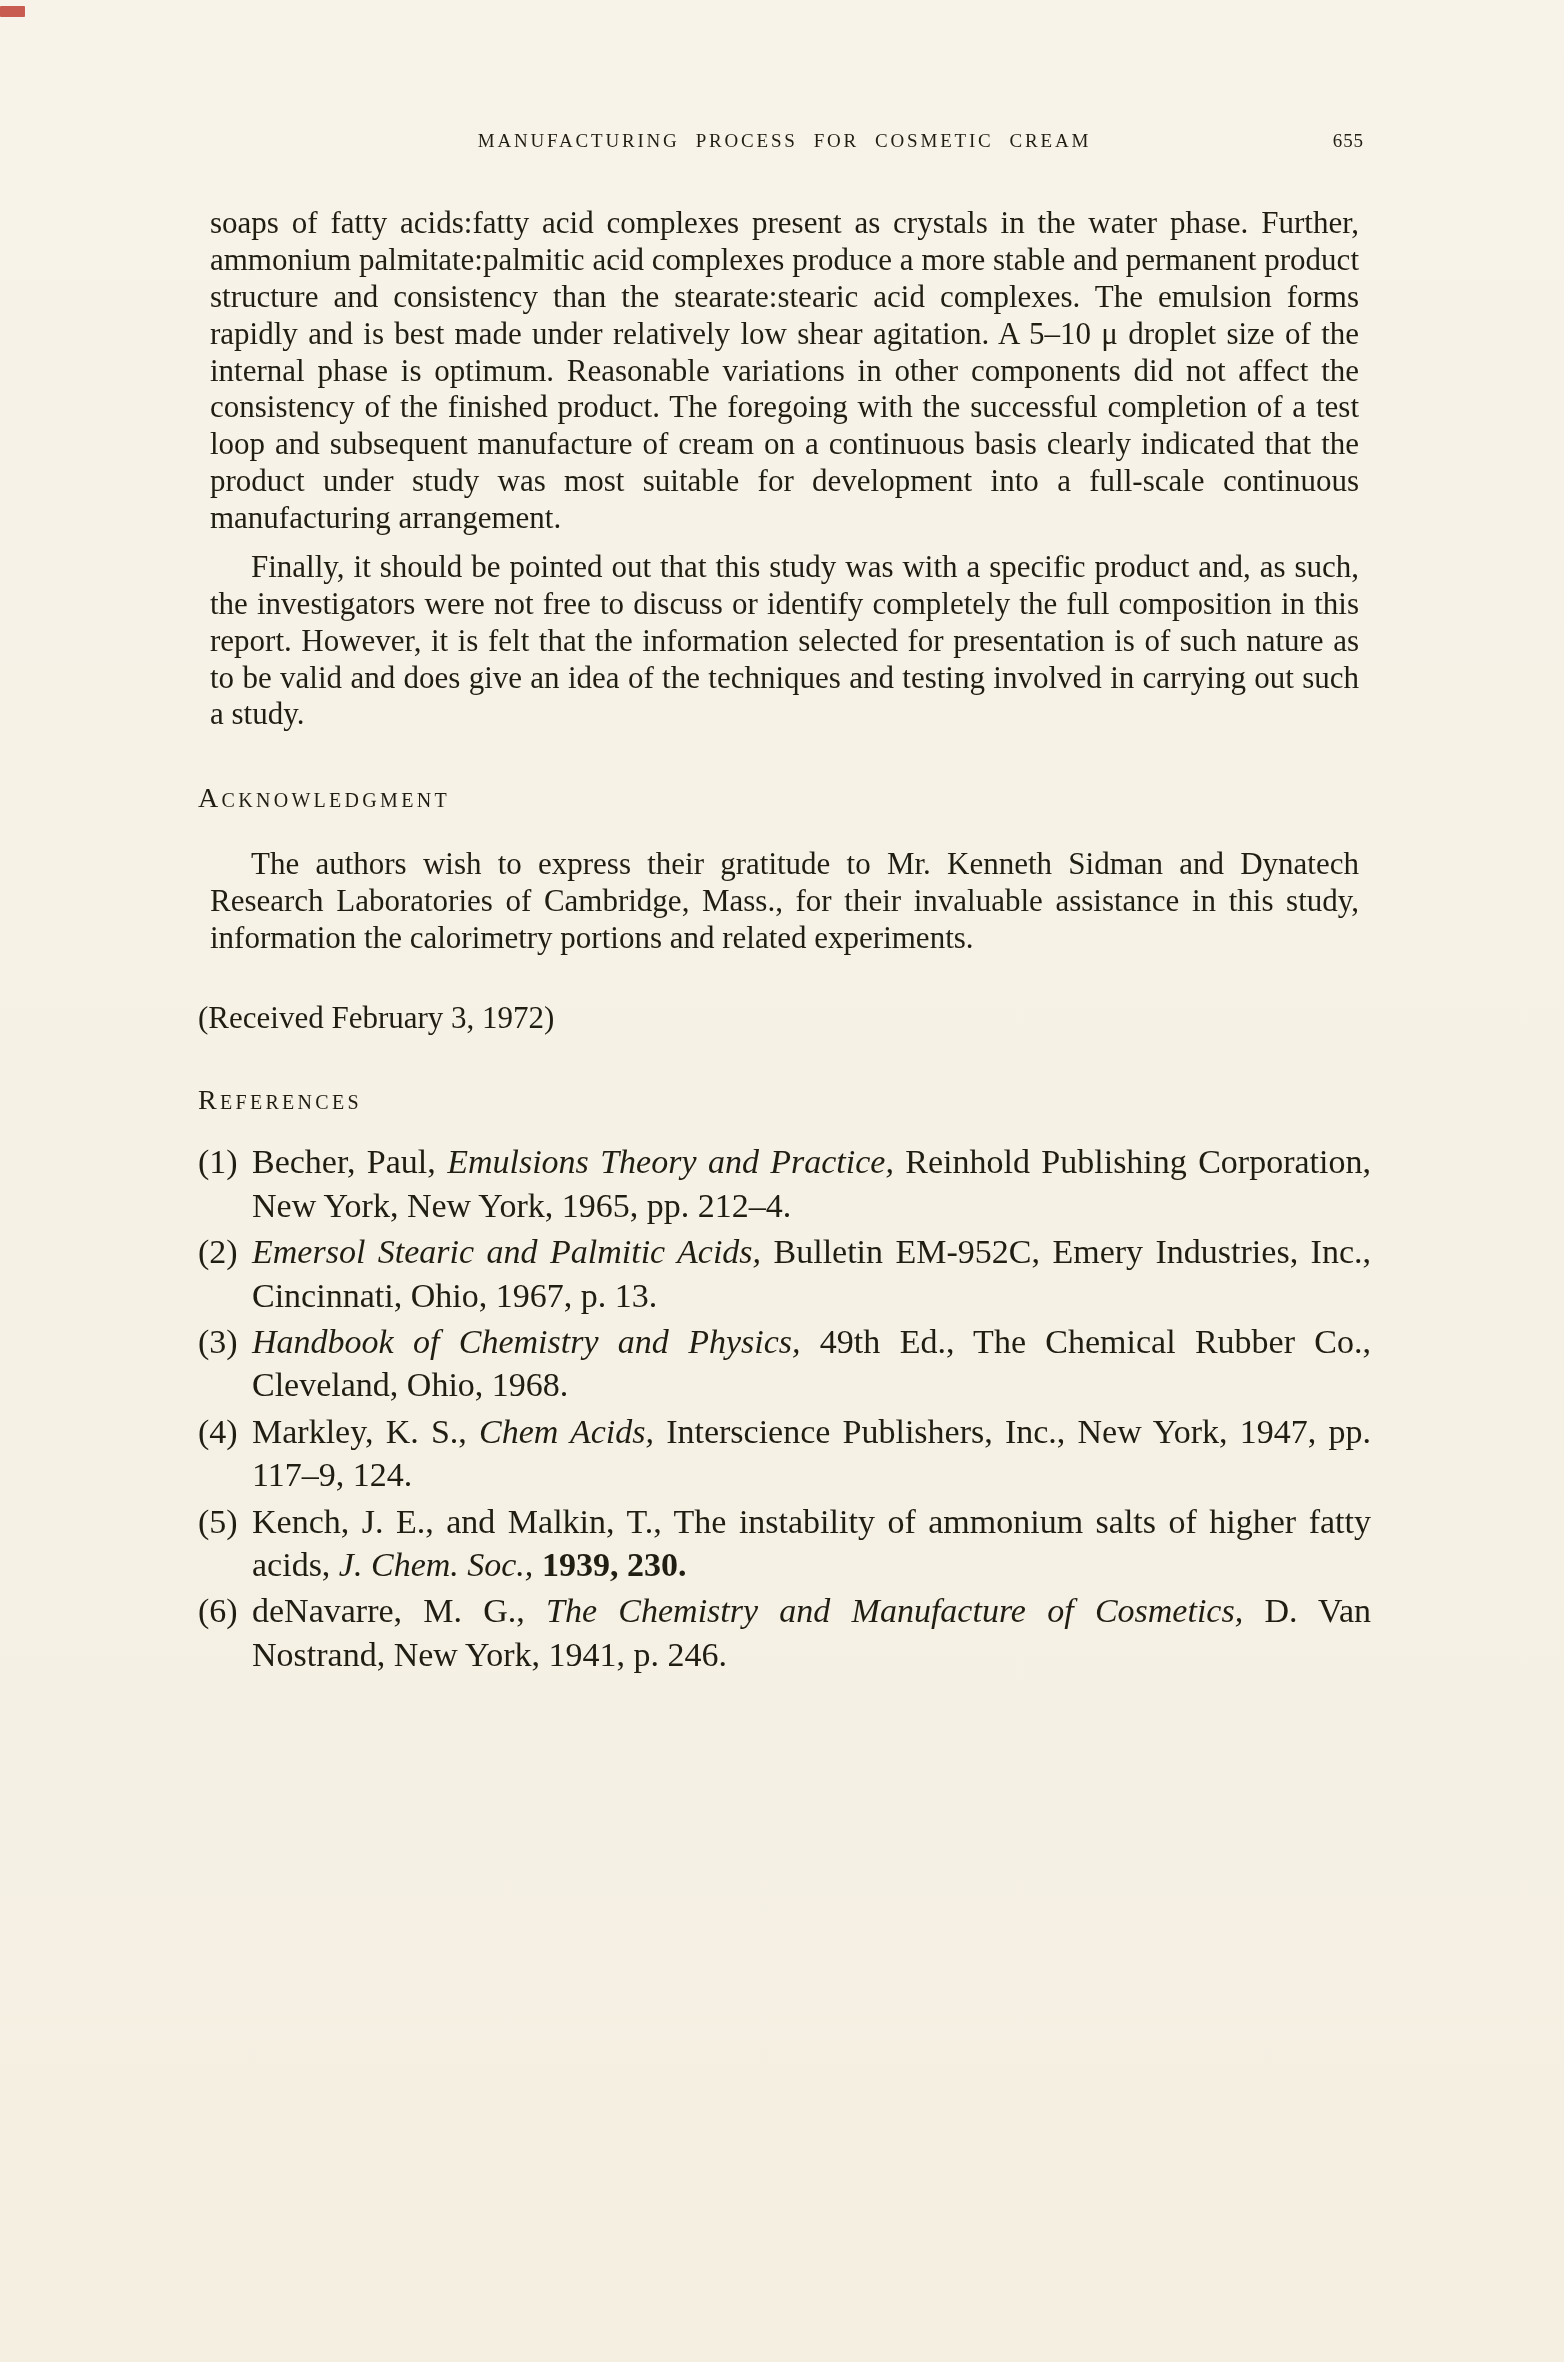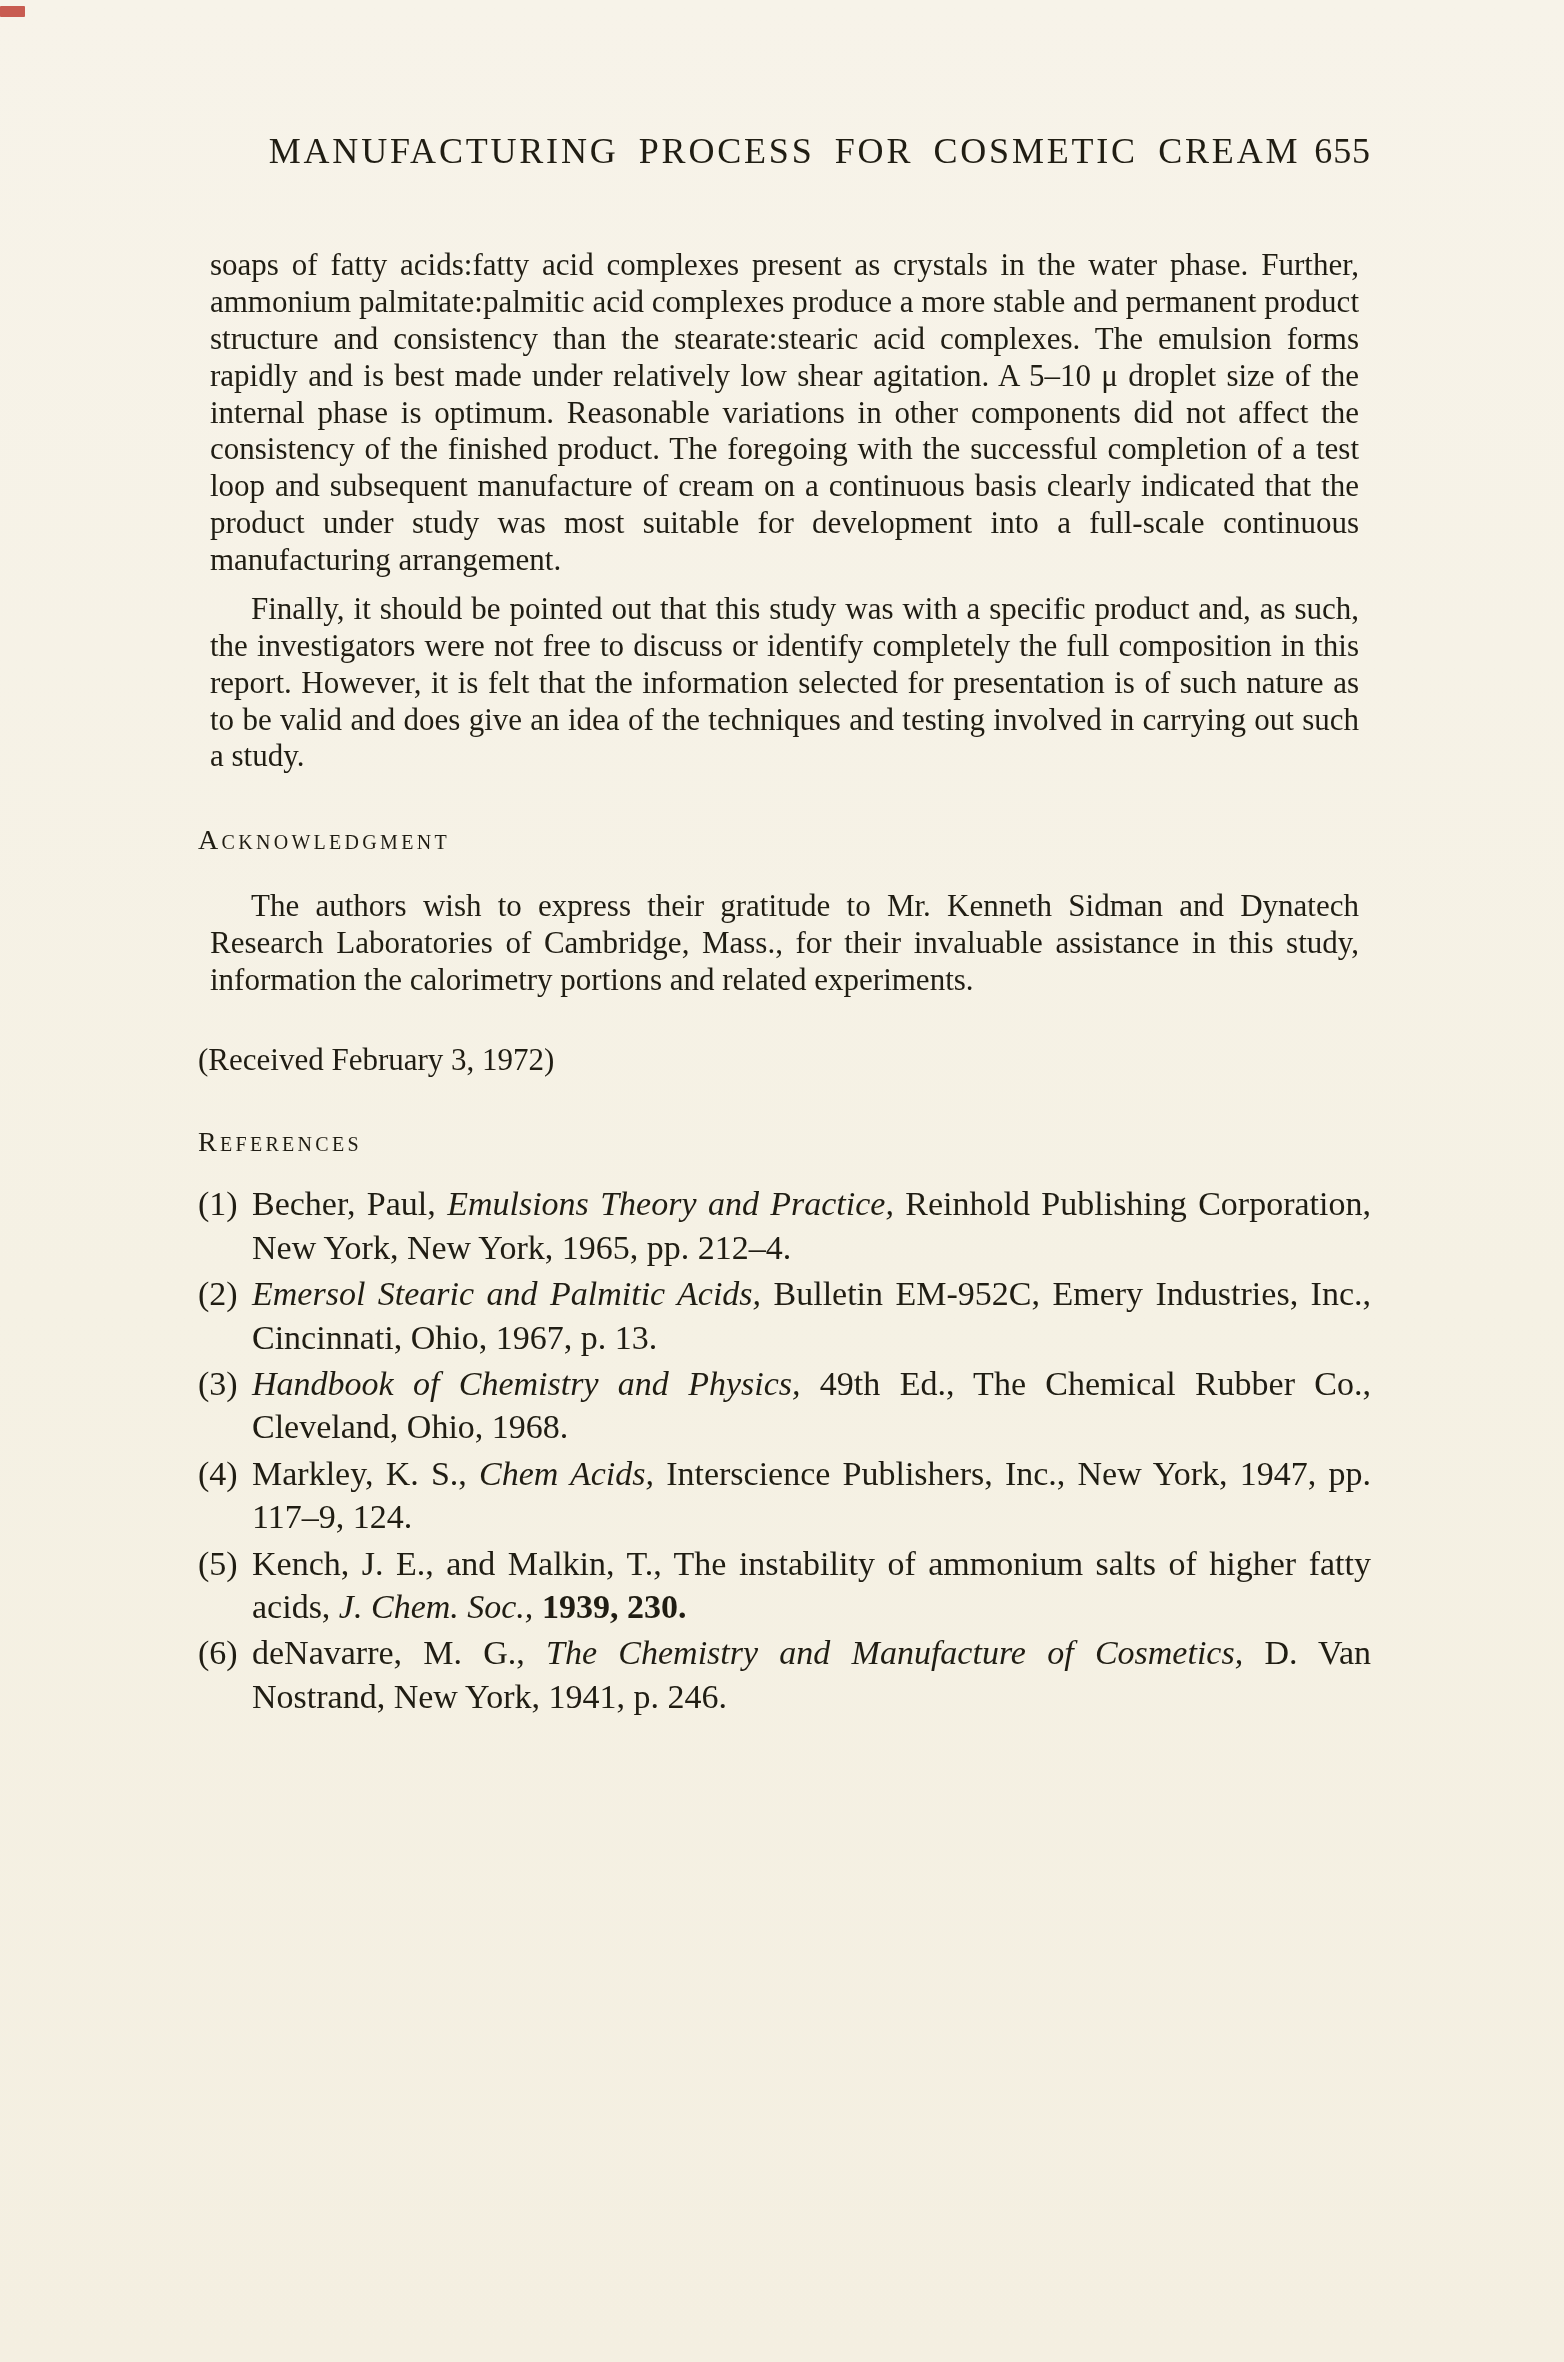--- a/index.html
+++ b/index.html
@@ -32,29 +32,29 @@
   .content {
     position: absolute;
     left: 198px;
     top: 130px;
     width: 1173px;
   }
 
   .running-header {
     position: relative;
     text-align: center;
-    font-size: 36px;
+    font-size: 19px;
     letter-spacing: 2.8px;
     word-spacing: 8.5px;
-    margin-bottom: 75px;
+    margin-bottom: 53px;
     white-space: nowrap;
   }
   .page-number {
     position: absolute;
-    right: 0;
+    right: 7px;
     top: 0;
     letter-spacing: 0.9px;
     word-spacing: normal;
   }
 
   .para {
     margin: 12px;
     font-size: 31px;
     line-height: 1.19;
     text-align: justify;

